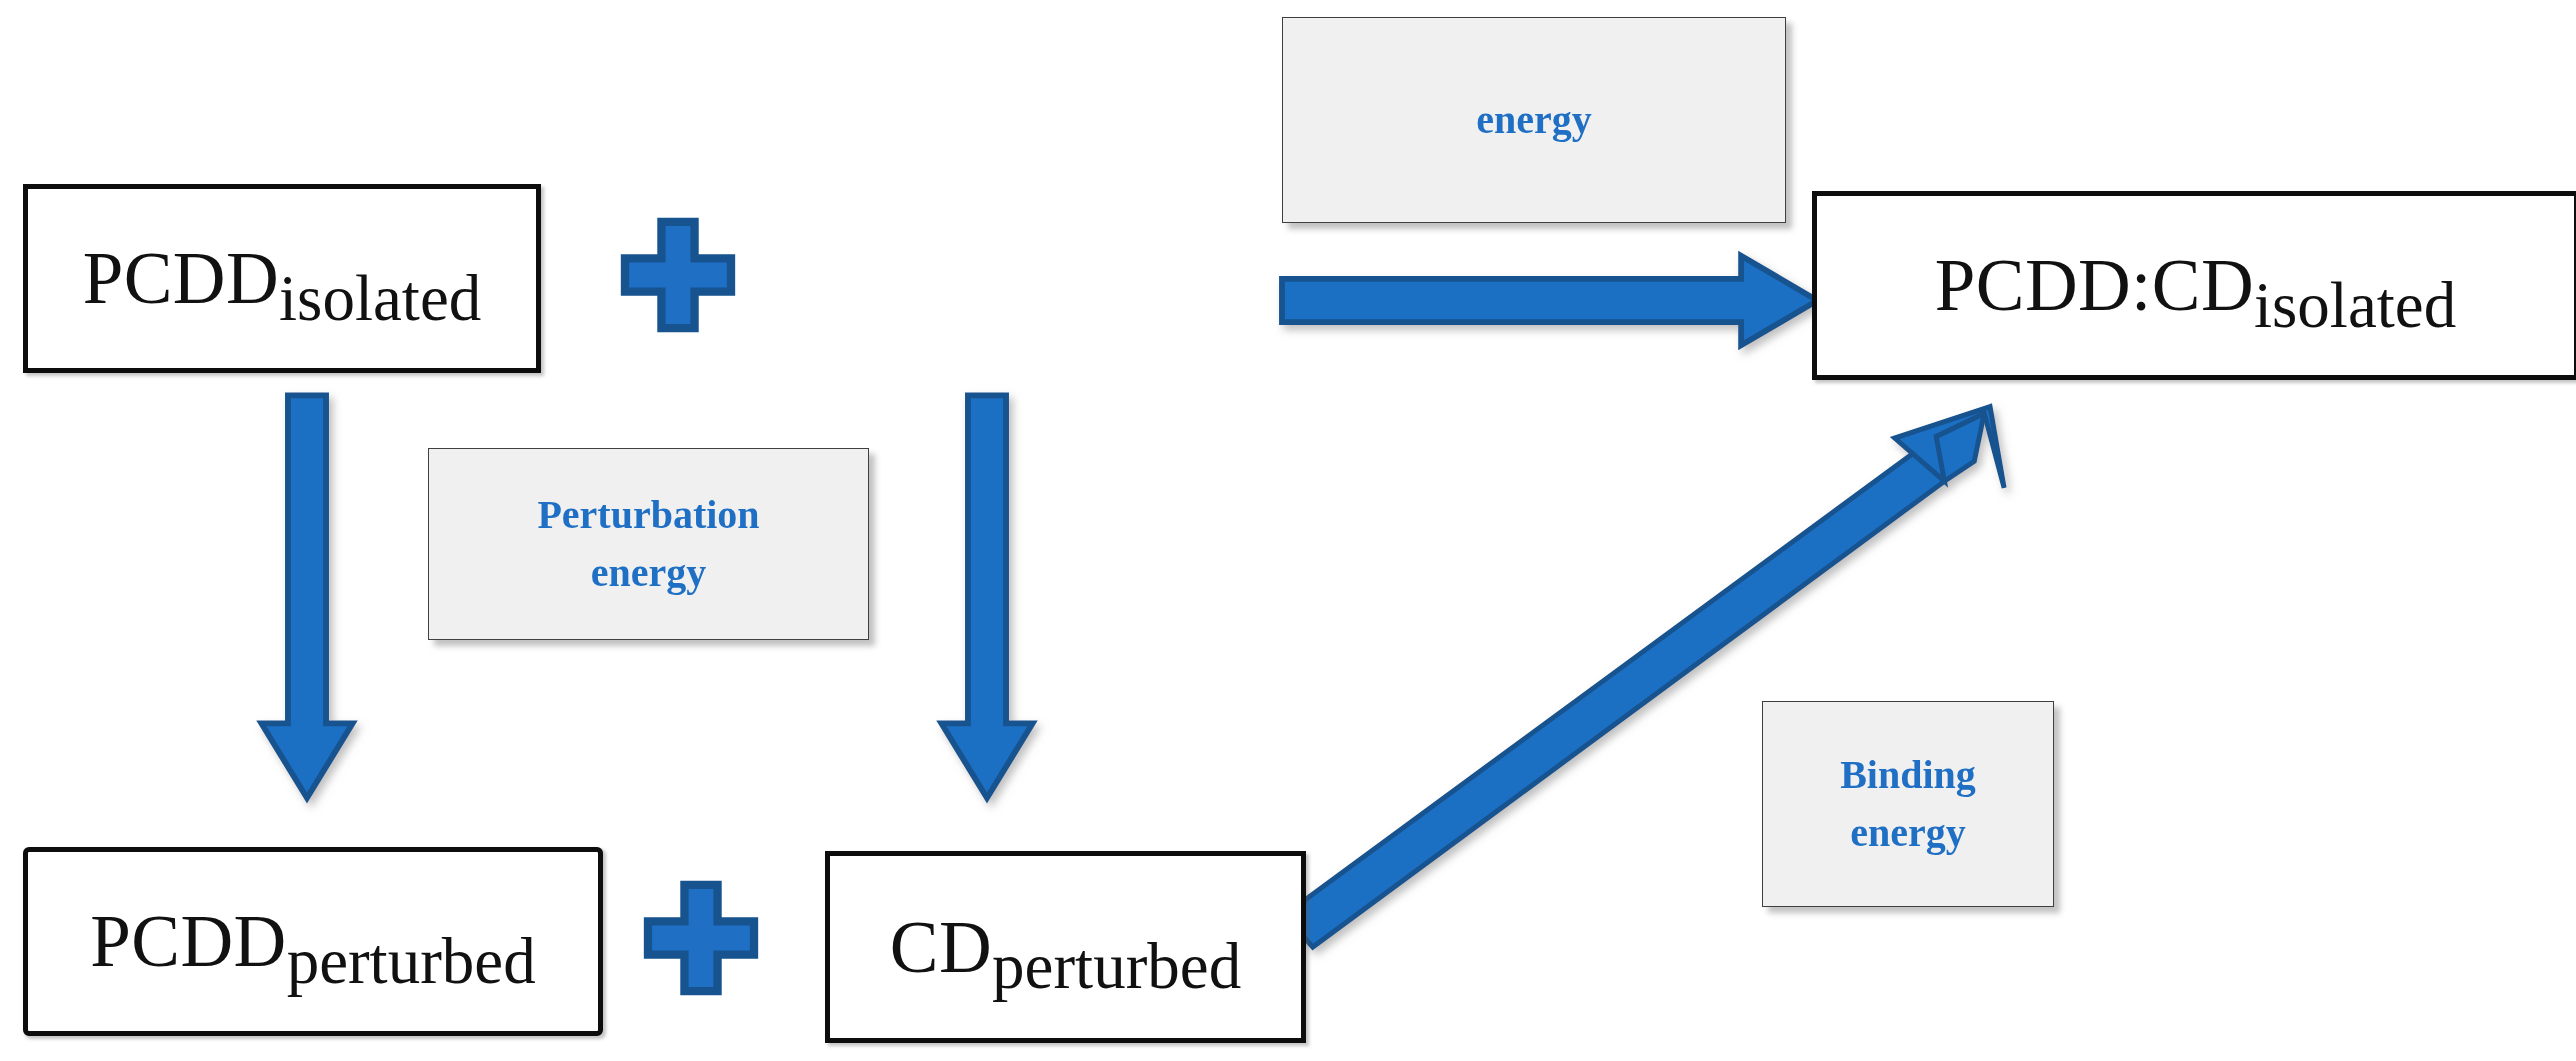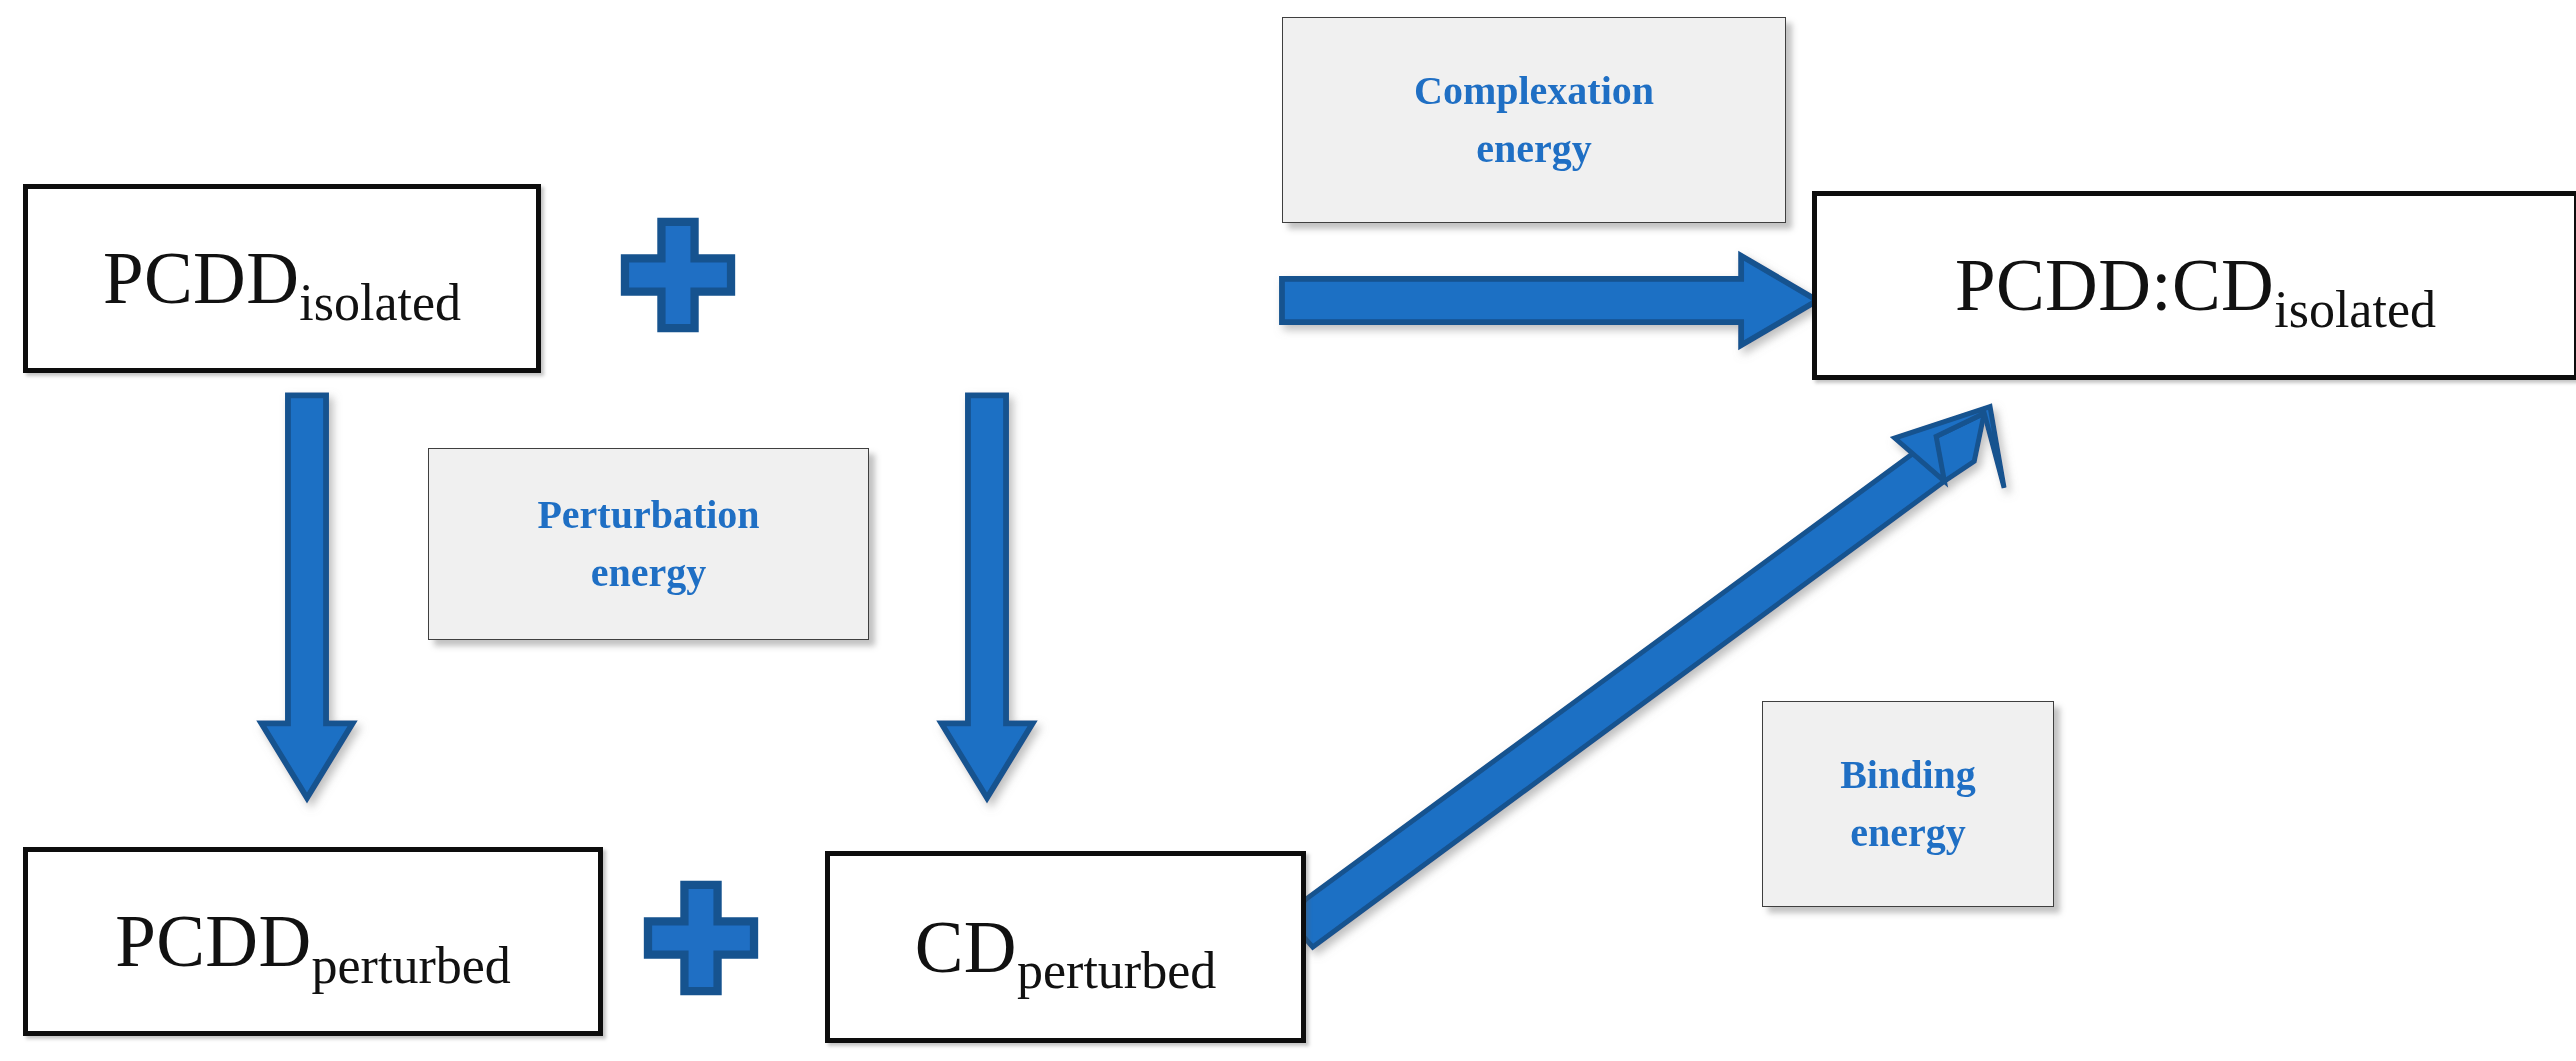--- a/index.html
+++ b/index.html
@@ -29,21 +29,21 @@
   }
   .species-text {
     font-family: "Liberation Serif", "DejaVu Serif", serif;
     font-size: 73px;
     line-height: 1;
     color: #111111;
     white-space: nowrap;
     letter-spacing: 0.4px;
   }
   .species-text .sub {
-    font-size: 52px;
+    font-size: 65px;
     vertical-align: baseline;
     position: relative;
     top: 16.6px;
     letter-spacing: 0px;
   }
 
   
   .plus-sign {
     position: absolute;
   }
@@ -117,40 +117,39 @@
     </svg>
   </div>
 
 
   <div class="species-box" style="left:1812px; top:191px; width:767px; height:189px;">
     <div class="species-text">
       <span>PCDD:CD</span><span class="sub">isolated</span>
     </div>
   </div>
 
-  <div class="species-box" style="left:23px; top:847px; width:580px; height:189px;">
+  <div class="species-box" style="left:23px; top:847px; width:580px; height:189px;border-radius:6px;">
     <div class="species-text">
       <span>PCDD</span><span class="sub">perturbed</span>
     </div>
   </div>
 
   <div class="plus-sign" style="left:643px; top:880px; width:116px; height:116px;">
     <svg width="116" height="116" viewBox="0 0 140 140">
       <polygon points="50,6 90,6 90,50 134,50 134,90 90,90 90,134 50,134 50,90 6,90 6,50 50,50" fill="#1f6fc4" stroke="#16538f" stroke-width="10" stroke-linejoin="miter"></polygon>
     </svg>
   </div>
 
   <div class="species-box" style="left:786px; top:851px; width:481px; height:192px;margin-left:39px;">
     <div class="species-text">
       <span>CD</span><span class="sub">perturbed</span>
     </div>
   </div>
 
   <div class="energy-label" style="left:1282px; top:16.6px; width:504px; height:206px;">
-    <span>Complexation</span>
     <span>energy</span>
   </div>
 
   <div class="energy-label" style="left:428px; top:448px; width:441px; height:192px;">
     <span>Perturbation</span>
     <span>energy</span>
   </div>
 
   <div class="energy-label" style="left:1762px; top:701px; width:292px; height:206px;">
     <span>Binding</span>

